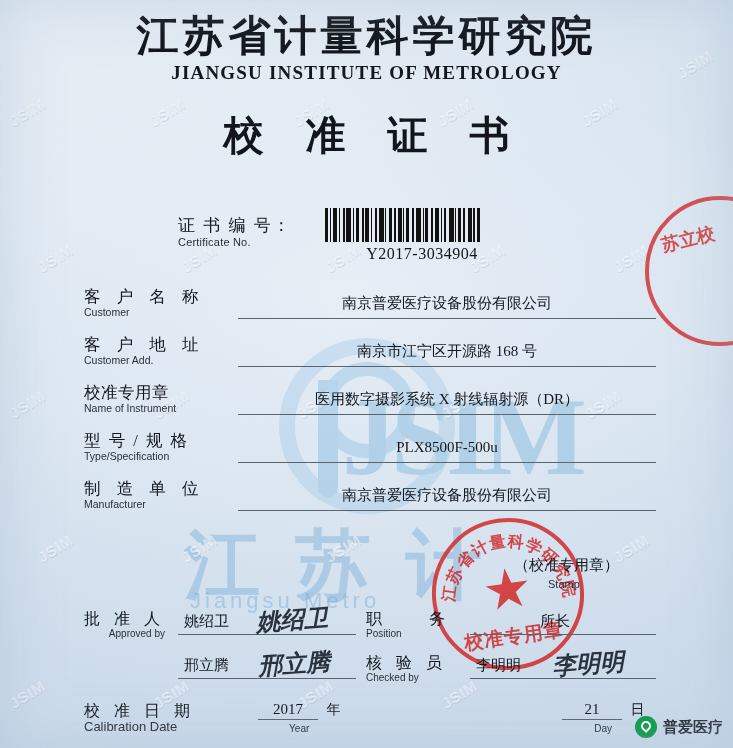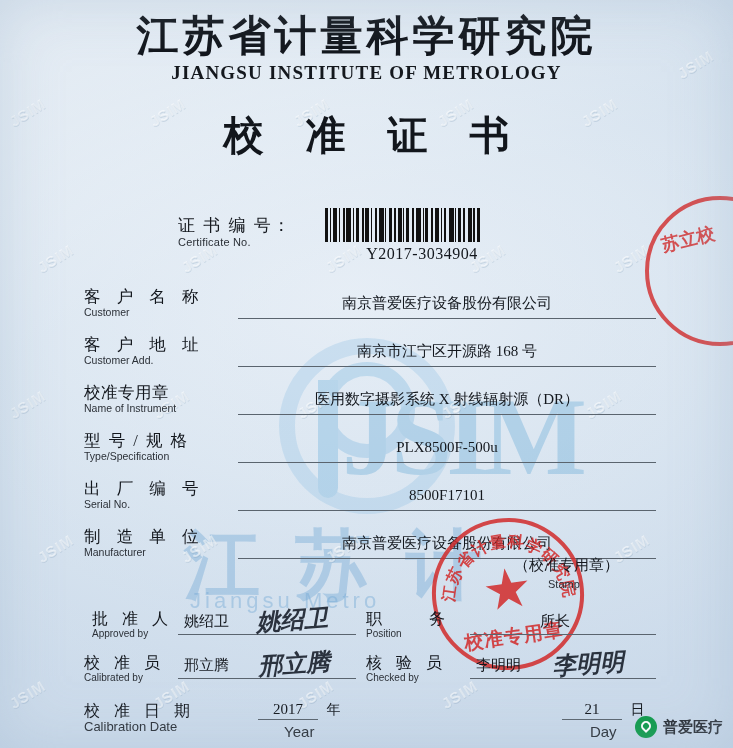--- a/index.html
+++ b/index.html
@@ -352,21 +352,21 @@
     min-width: 52px;
     padding: 0 4px 1px 4px;
   }
   .d-cell .unit {
     font-family: "Liberation Serif", serif;
     font-size: 14px;
     color: #13171d;
     margin-left: 4px;
   }
   .d-cell .en {
-    font-size: 15px;
+    font-size: 10px;
     color: #2b3037;
     margin-top: 3px;
   }
 
   
   .stamp-main {
     position: absolute;
     left: 432px;
     top: 518px;
     width: 152px;
@@ -633,27 +633,20 @@
     </div>
 
     <div class="frow">
       <div class="flabel">
         <div class="cn sp2">型 号 / 规 格</div>
         <div class="en">Type/Specification</div>
       </div>
       <div class="fvalue">PLX8500F-500u</div>
     </div>
 
-    <div class="frow">
-      <div class="flabel">
-        <div class="cn sp3">出 厂 编 号</div>
-        <div class="en">Serial No.</div>
-      </div>
-      <div class="fvalue">8500F17101</div>
-    </div>
 
     <div class="frow">
       <div class="flabel">
         <div class="cn sp3">制 造 单 位</div>
         <div class="en">Manufacturer</div>
       </div>
       <div class="fvalue">南京普爱医疗设备股份有限公司</div>
     </div>
 
   </div>
@@ -674,41 +667,37 @@
   <div class="stamp-corner">
     <div class="cn">苏立校</div>
   </div>
 
   <div class="stamp-note">（校准专用章）</div>
   <div class="stamp-note-en">Stamp</div>
 
   <div class="sigblock">
 
     <div class="sigrow">
-      <div class="slabel" style="left:92px; top:2px;">
+      <div class="slabel" style="left:84px; top:2px;text-align:right;">
         <div class="cn">批 准 人</div>
         <div class="en">Approved by</div>
       </div>
       <div class="sline" style="left:178px; top:0px; width:178px;"></div>
       <div class="sval" style="left:184px; top:4px;">姚绍卫</div>
       <div class="hand" style="left:256px; top:-4px;">姚绍卫</div>
 
       <div class="slabel" style="left:366px; top:2px;">
         <div class="cn">职　　务</div>
         <div class="en">Position</div>
       </div>
       <div class="sline" style="left:470px; top:0px; width:186px;"></div>
       <div class="sval" style="left:540px; top:4px;">所长</div>
     </div>
 
     <div class="sigrow">
-      <div class="slabel" style="left:84px; top:2px;">
-        <div class="cn">校 准 员</div>
-        <div class="en">Calibrated by</div>
-      </div>
       <div class="sline" style="left:178px; top:0px; width:178px;"></div>
       <div class="sval" style="left:184px; top:4px;">邢立腾</div>
       <div class="hand" style="left:258px; top:-4px;">邢立腾</div>
 
       <div class="slabel" style="left:366px; top:2px;">
         <div class="cn">核 验 员</div>
         <div class="en">Checked by</div>
       </div>
       <div class="sline" style="left:470px; top:0px; width:186px;"></div>
       <div class="sval" style="left:476px; top:4px;">李明明</div>

